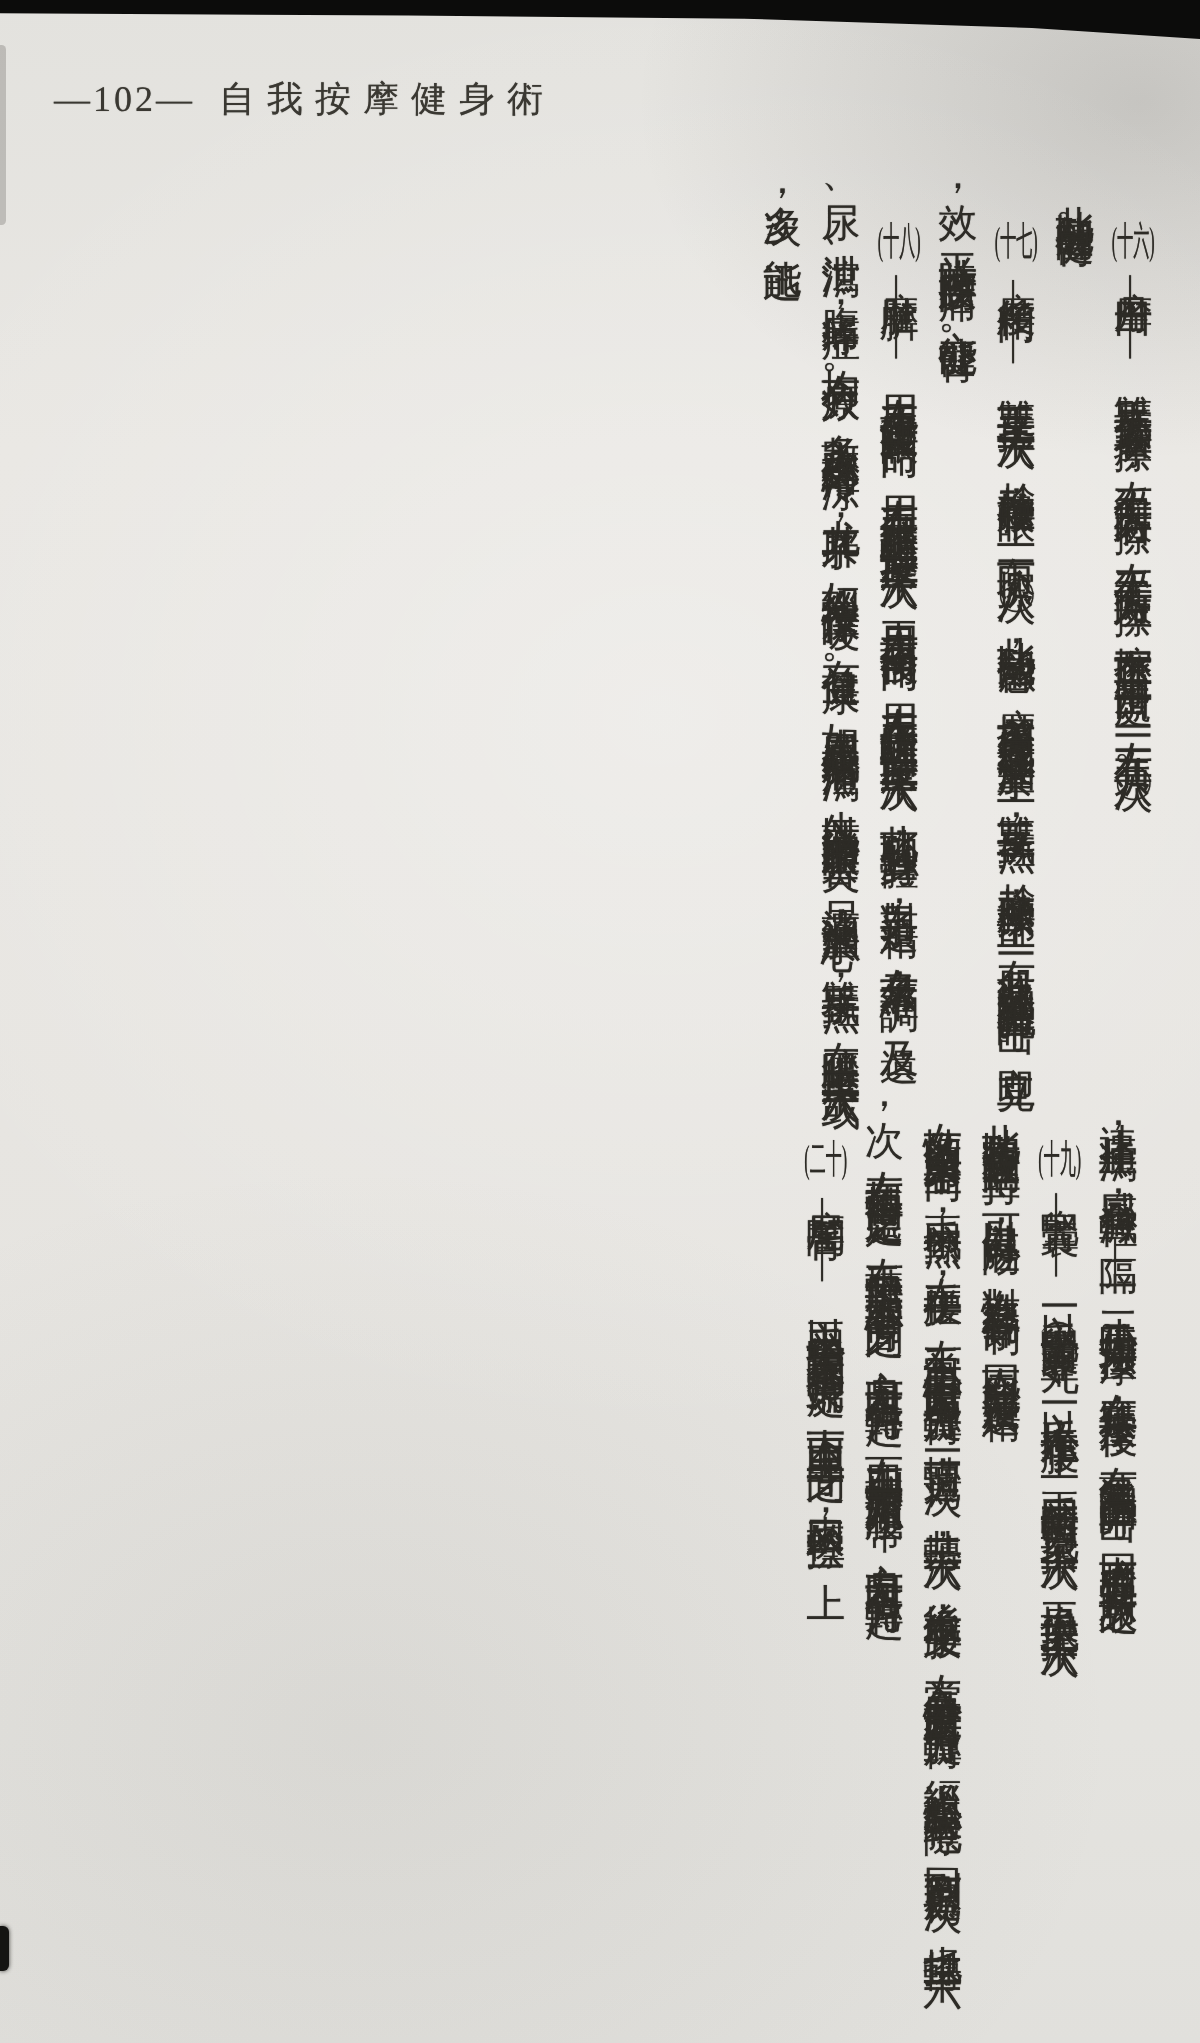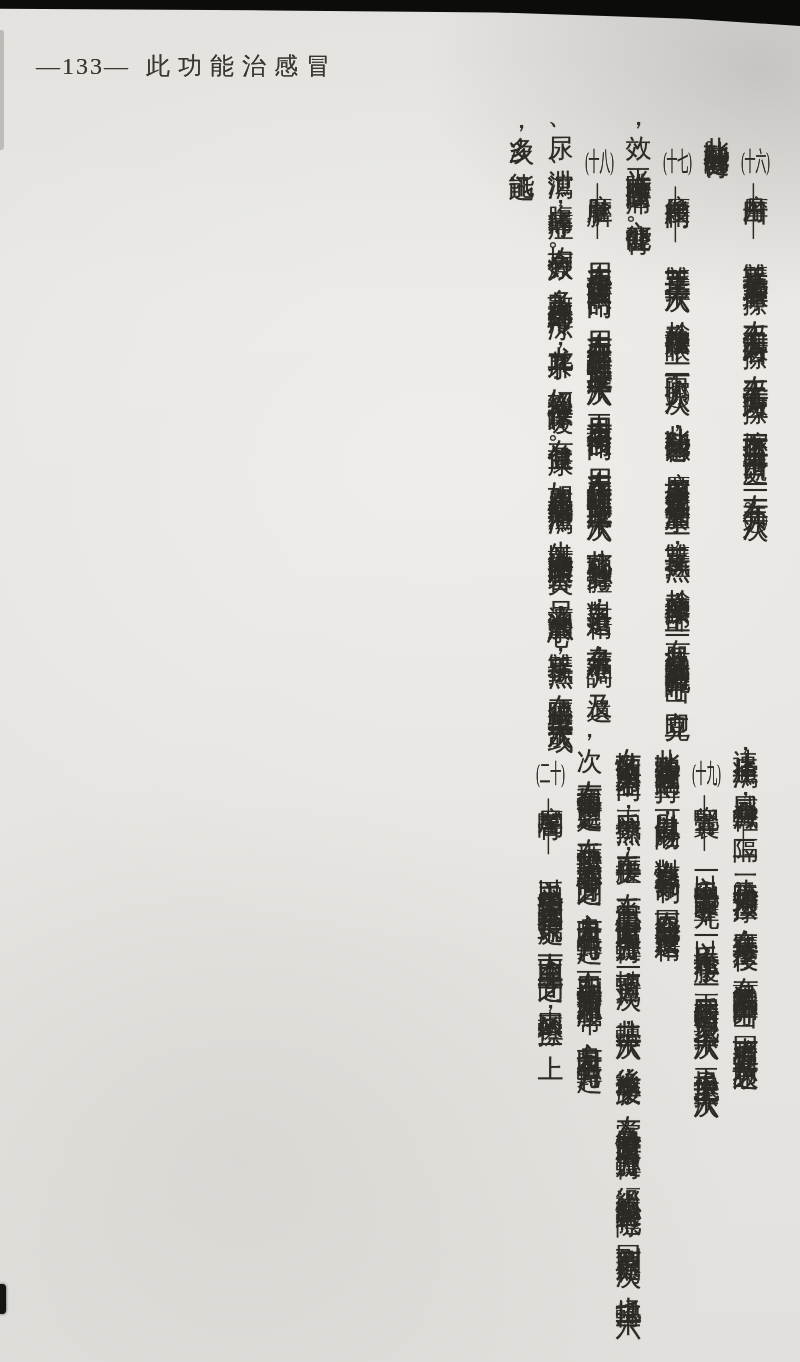--- a/index.html
+++ b/index.html
@@ -101,21 +101,21 @@
 </style>
 </head>
 <body>
 
 <div class="paper-vignette"></div>
 <div class="top-edge"></div>
 <div class="left-edge-smudge"></div>
 <div class="left-edge-mark"></div>
 
 <div class="running-head">
-  <span class="page-number">—133—</span><span class="book-title">此功能治感冒</span>
+  <span class="page-number">—102—</span><span class="book-title">自我按摩健身術</span>
 </div>
 
 <div class="vblock vblock-upper">
   <p class="para indent"><span class="marker">(十六)</span><span>摩丹田——雙手搓熱分左右摩擦，右手從左方向右擦，左手從右方向左擦，擦在臍下一寸半丹田處，一左一右共一〇八次。</span></p>
   <p class="para"><span>此功能壯陽健胃。</span></p>
   <p class="para indent"><span class="marker">(十七)</span><span>摩後精門——雙手互搓三十六次，趁熱按在腰眼上，向下擦一〇八次。此功能治感冒，摩擦前用幾滴感冒藥油於掌上，雙手互搓熱，趁熱摩擦腰部上，有一股藥油氣味從鼻孔中呼出，立即見效，平時摩擦防腰痛，亦能健腎。</span></p>
   <p class="para indent"><span class="marker">(十八)</span><span>摩肚臍——用左手掩背後腰眼（命門），用右手在肚臍上輕輕迴旋按摩三十六次，再用右手掩後命門，用左手在臍上輕輕回旋按摩三十六次。此功可強壯身體，對男子遺精，女子月經不調，及遺尿、泄瀉、腹痛等症，均有療效。多數人臍部經常冷涼，尤其胖子，如經常按摩保暖，有益健康。如患感冒或腹痛泄瀉，先以藥油擦臍眼與舌尖，另滴藥油於掌心，雙手搓熱，在臍眼上按摩三十六次或多次，能迅</span></p>
 </div>
 
 <div class="vblock vblock-lower">

